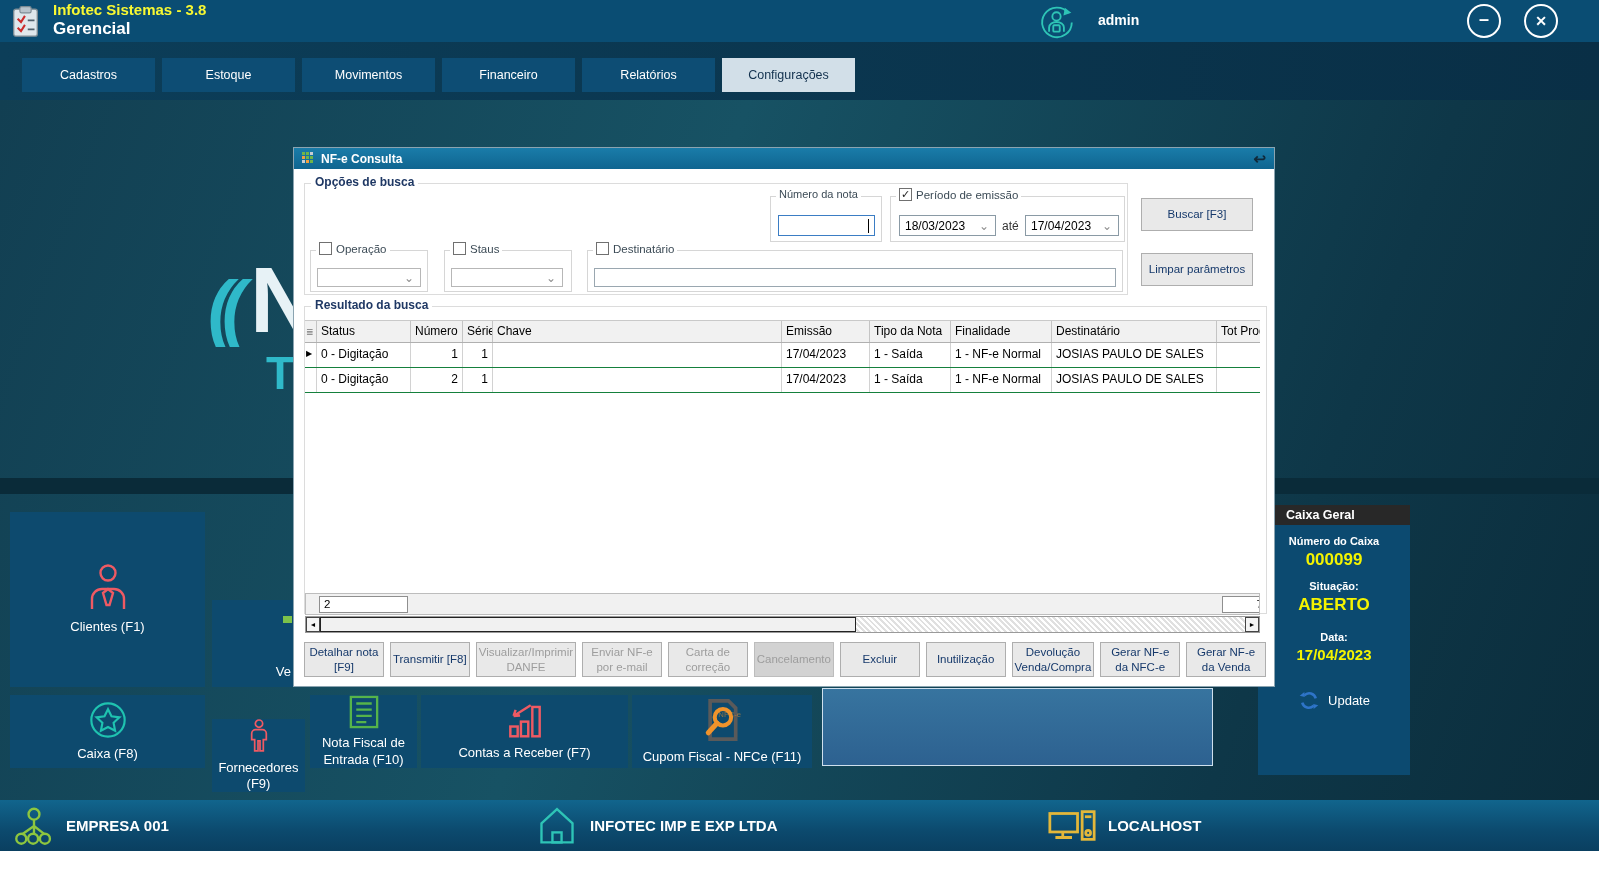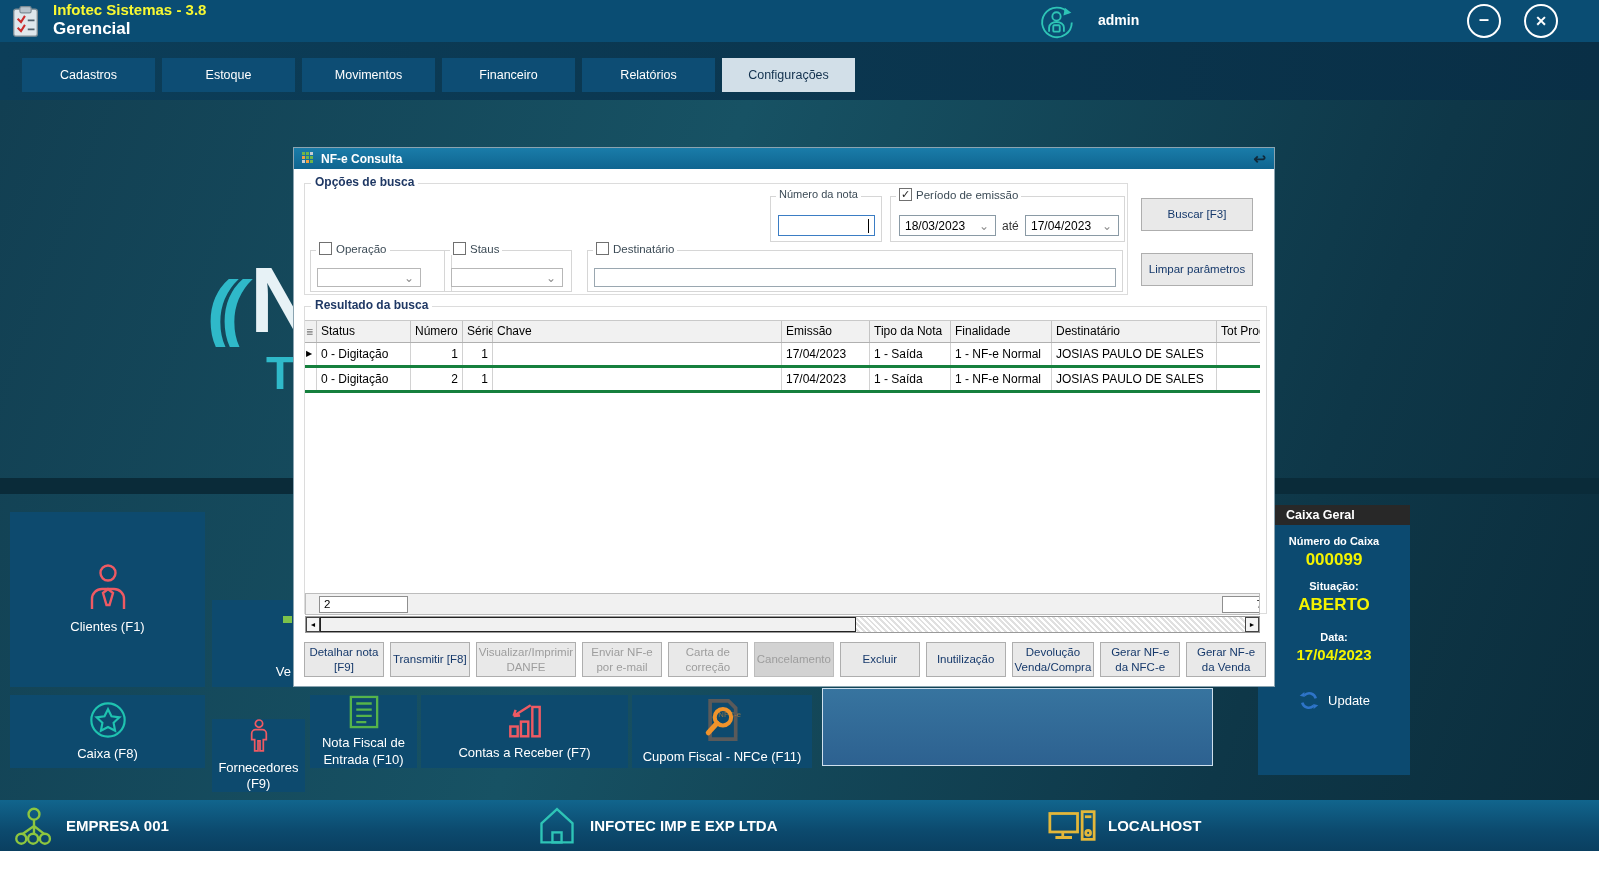--- a/index.html
+++ b/index.html
@@ -76,21 +76,21 @@
 
   .combo { position:absolute; background:#fff; border:1px solid #8a9aa5; display:flex; align-items:center; padding-left:5px; font-size:12px; color:#000; cursor:pointer; }
   .combo .chev { margin-left:auto; margin-right:6px; color:#8f8f8f; font-size:12px; }
   .combo .chev::after { content:"\2304"; }
   .combo.dim { border-color:#b7b7b7; }
 
   .win-btn { position:absolute; background:#e9e9e9; border:1px solid #aeaeae; color:#16396b; font-size:11.5px; display:flex; align-items:center; justify-content:center; text-align:center; cursor:pointer; line-height:1.25; }
 
   
   .tbl { position:absolute; left:11px; top:172px; width:955px; overflow:hidden; font-size:12px; color:#000; }
-  .trow { display:flex; height:25px; background:#fff; border-bottom:3px solid #15803d; }
+  .trow { display:flex; height:25px; background:#fff; border-bottom:1px solid #15803d; }
   .thead { display:flex; height:23px; background:#f1f1f1; border-bottom:1px solid #b0b0b0; border-top:1px solid #c9c9c9; }
   .tc { flex:none; padding:4px 4px 0 4px; border-right:1px solid #d2d2d2; white-space:nowrap; overflow:hidden; }
   .thead .tc { border-right:1px solid #c4c4c4; padding-top:3px; }
   .c0{width:12px;padding:2px 1px 0 1px;} .c1{width:94px;} .c2{width:52px;text-align:right;} .c3{width:30px;text-align:right;}
   .c4{width:289px;} .c5{width:88px;} .c6{width:81px;} .c7{width:101px;} .c8{width:165px;} .c9{width:56px;border-right:none;}
   .sel-icon::after { content:"\2263"; font-size:9px; color:#777; }
   .row-arrow::after { content:"\25B6"; font-size:8px; color:#000; }
 
   .tbl-footer { position:absolute; left:11px; top:445px; width:955px; height:22px; background:#f1f1f1; border:1px solid #bdbdbd; overflow:hidden; }
   .foot-box { position:absolute; top:2px; height:17px; background:#fff; border:1px solid #8f8f8f; font-size:11.5px; color:#000; padding:1px 4px; overflow:hidden; white-space:nowrap; }
@@ -297,21 +297,21 @@
           <span>18/03/2023</span>
             <span class="chev"></span>
         </div>
         <span style="position:absolute;left:111px;top:22px;font-size:12px;color:#333;">até</span>
         <div class="combo" style="left:134px;top:18px;width:94px;height:21px;">
           <span>17/04/2023</span>
             <span class="chev"></span>
         </div>
       </div>
 
-      <div class="subgroup" style="left:5px;top:66px;width:142px;height:42px;">
+      <div class="subgroup" style="left:5px;top:66px;width:118px;height:42px;">
         <span class="legend2">
           <span class="cb"></span>
           <span>Operação</span>
         </span>
         <div class="combo dim" style="left:6px;top:17px;width:104px;height:19px;">
           <span class="chev"></span>
         </div>
       </div>
 
       <div class="subgroup" style="left:139px;top:66px;width:128px;height:42px;">

